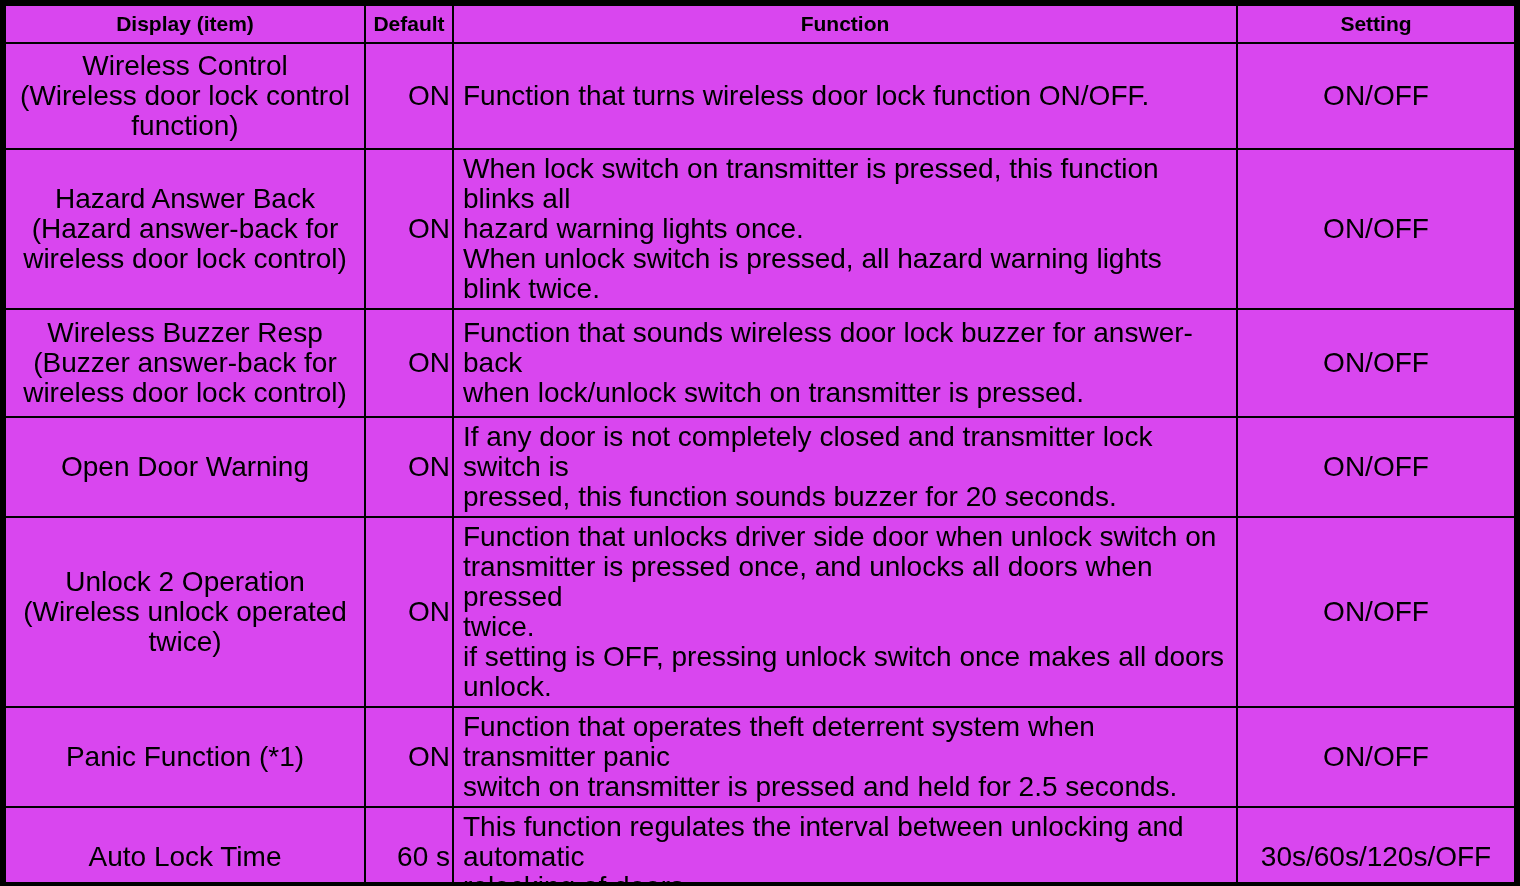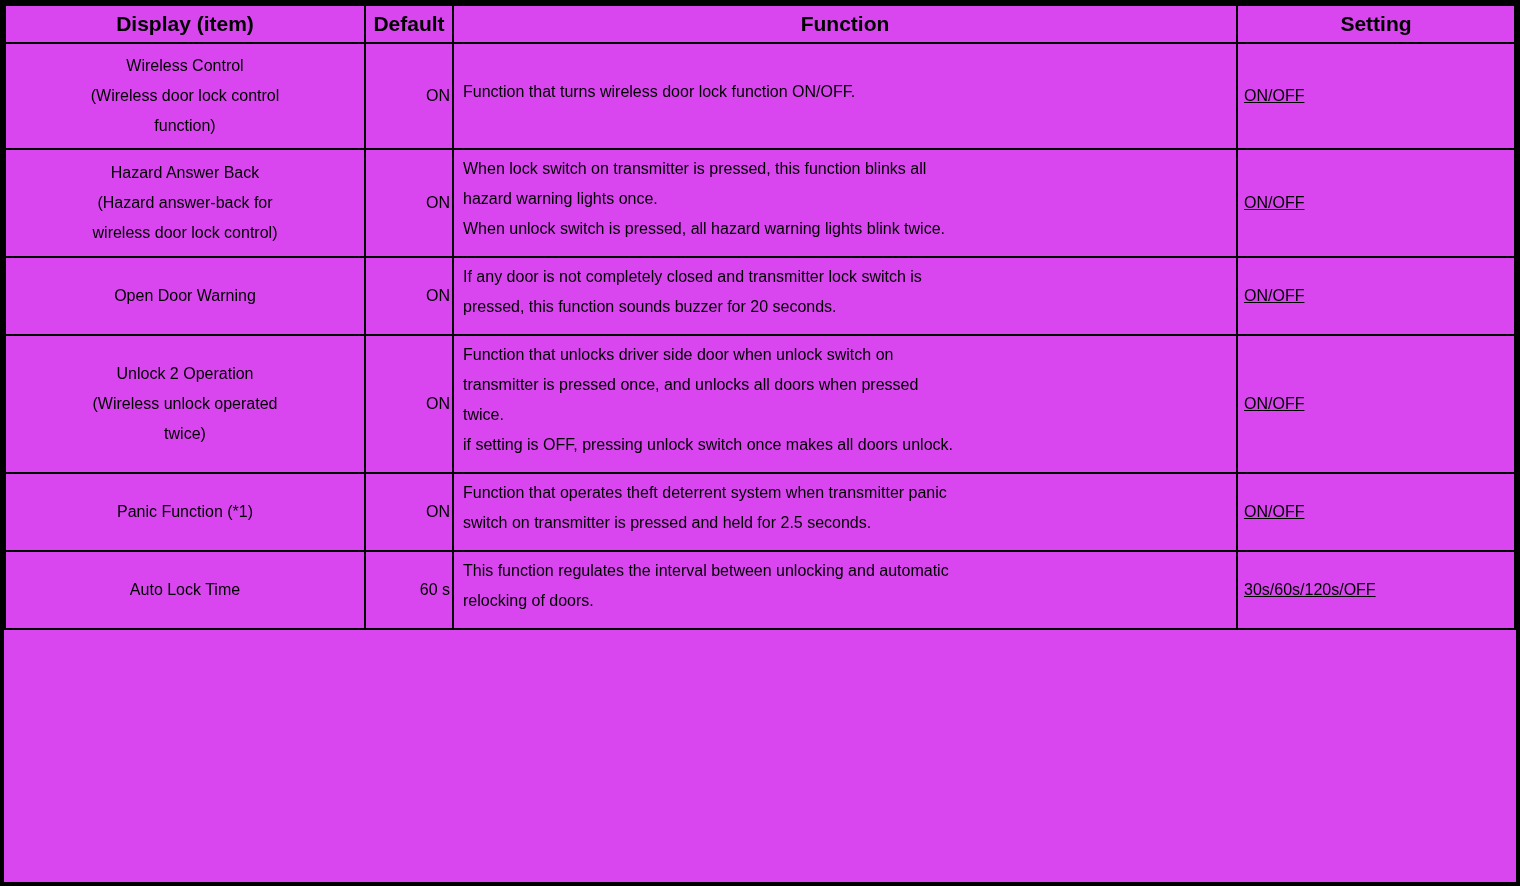--- a/index.html
+++ b/index.html
@@ -18,45 +18,45 @@
   table.settings-table {
     border-collapse: collapse;
     width: 100%;
     table-layout: fixed;
   }
   .settings-table th,
   .settings-table td {
     border: 2px solid #000000;
     vertical-align: middle;
     white-space: pre-line;
-    font-size: 16px;
+    font-size: 28px;
     line-height: 30px;
     overflow: hidden;
   }
   .settings-table th {
     font-weight: bold;
     font-size: 21px;
     text-align: center;
     white-space: normal;
   }
   td.c-display {
     text-align: center;
     padding: 4px 6px;
   }
   td.c-default {
     text-align: right;
     padding: 4px 2px;
   }
   td.c-function {
     text-align: left;
-    padding: 4px 10px 12px 9px;
+    padding: 4px 10px 4px 9px;
   }
   td.c-setting {
+    text-align: center;
     padding: 4px 6px;
-    text-decoration: underline;
   }
 </style>
 </head>
 <body>
 
 <div class="page">
   <table class="settings-table">
     <colgroup>
       <col style="width:360px">
       <col style="width:88px">
@@ -83,20 +83,29 @@
       <tr style="height:88px">
         <td class="c-display">Hazard Answer Back
 (Hazard answer-back for
 wireless door lock control)</td>
         <td class="c-default">ON</td>
         <td class="c-function">When lock switch on transmitter is pressed, this function blinks all
 hazard warning lights once.
 When unlock switch is pressed, all hazard warning lights blink twice.</td>
         <td class="c-setting">ON/OFF</td>
       </tr>
+      <tr style="height:108px">
+        <td class="c-display">Wireless Buzzer Resp
+(Buzzer answer-back for
+wireless door lock control)</td>
+        <td class="c-default">ON</td>
+        <td class="c-function">Function that sounds wireless door lock buzzer for answer-back
+when lock/unlock switch on transmitter is pressed.</td>
+        <td class="c-setting">ON/OFF</td>
+      </tr>
       <tr style="height:68px">
         <td class="c-display">Open Door Warning</td>
         <td class="c-default">ON</td>
         <td class="c-function">If any door is not completely closed and transmitter lock switch is
 pressed, this function sounds buzzer for 20 seconds.</td>
         <td class="c-setting">ON/OFF</td>
       </tr>
       <tr style="height:116px">
         <td class="c-display">Unlock 2 Operation
 (Wireless unlock operated

